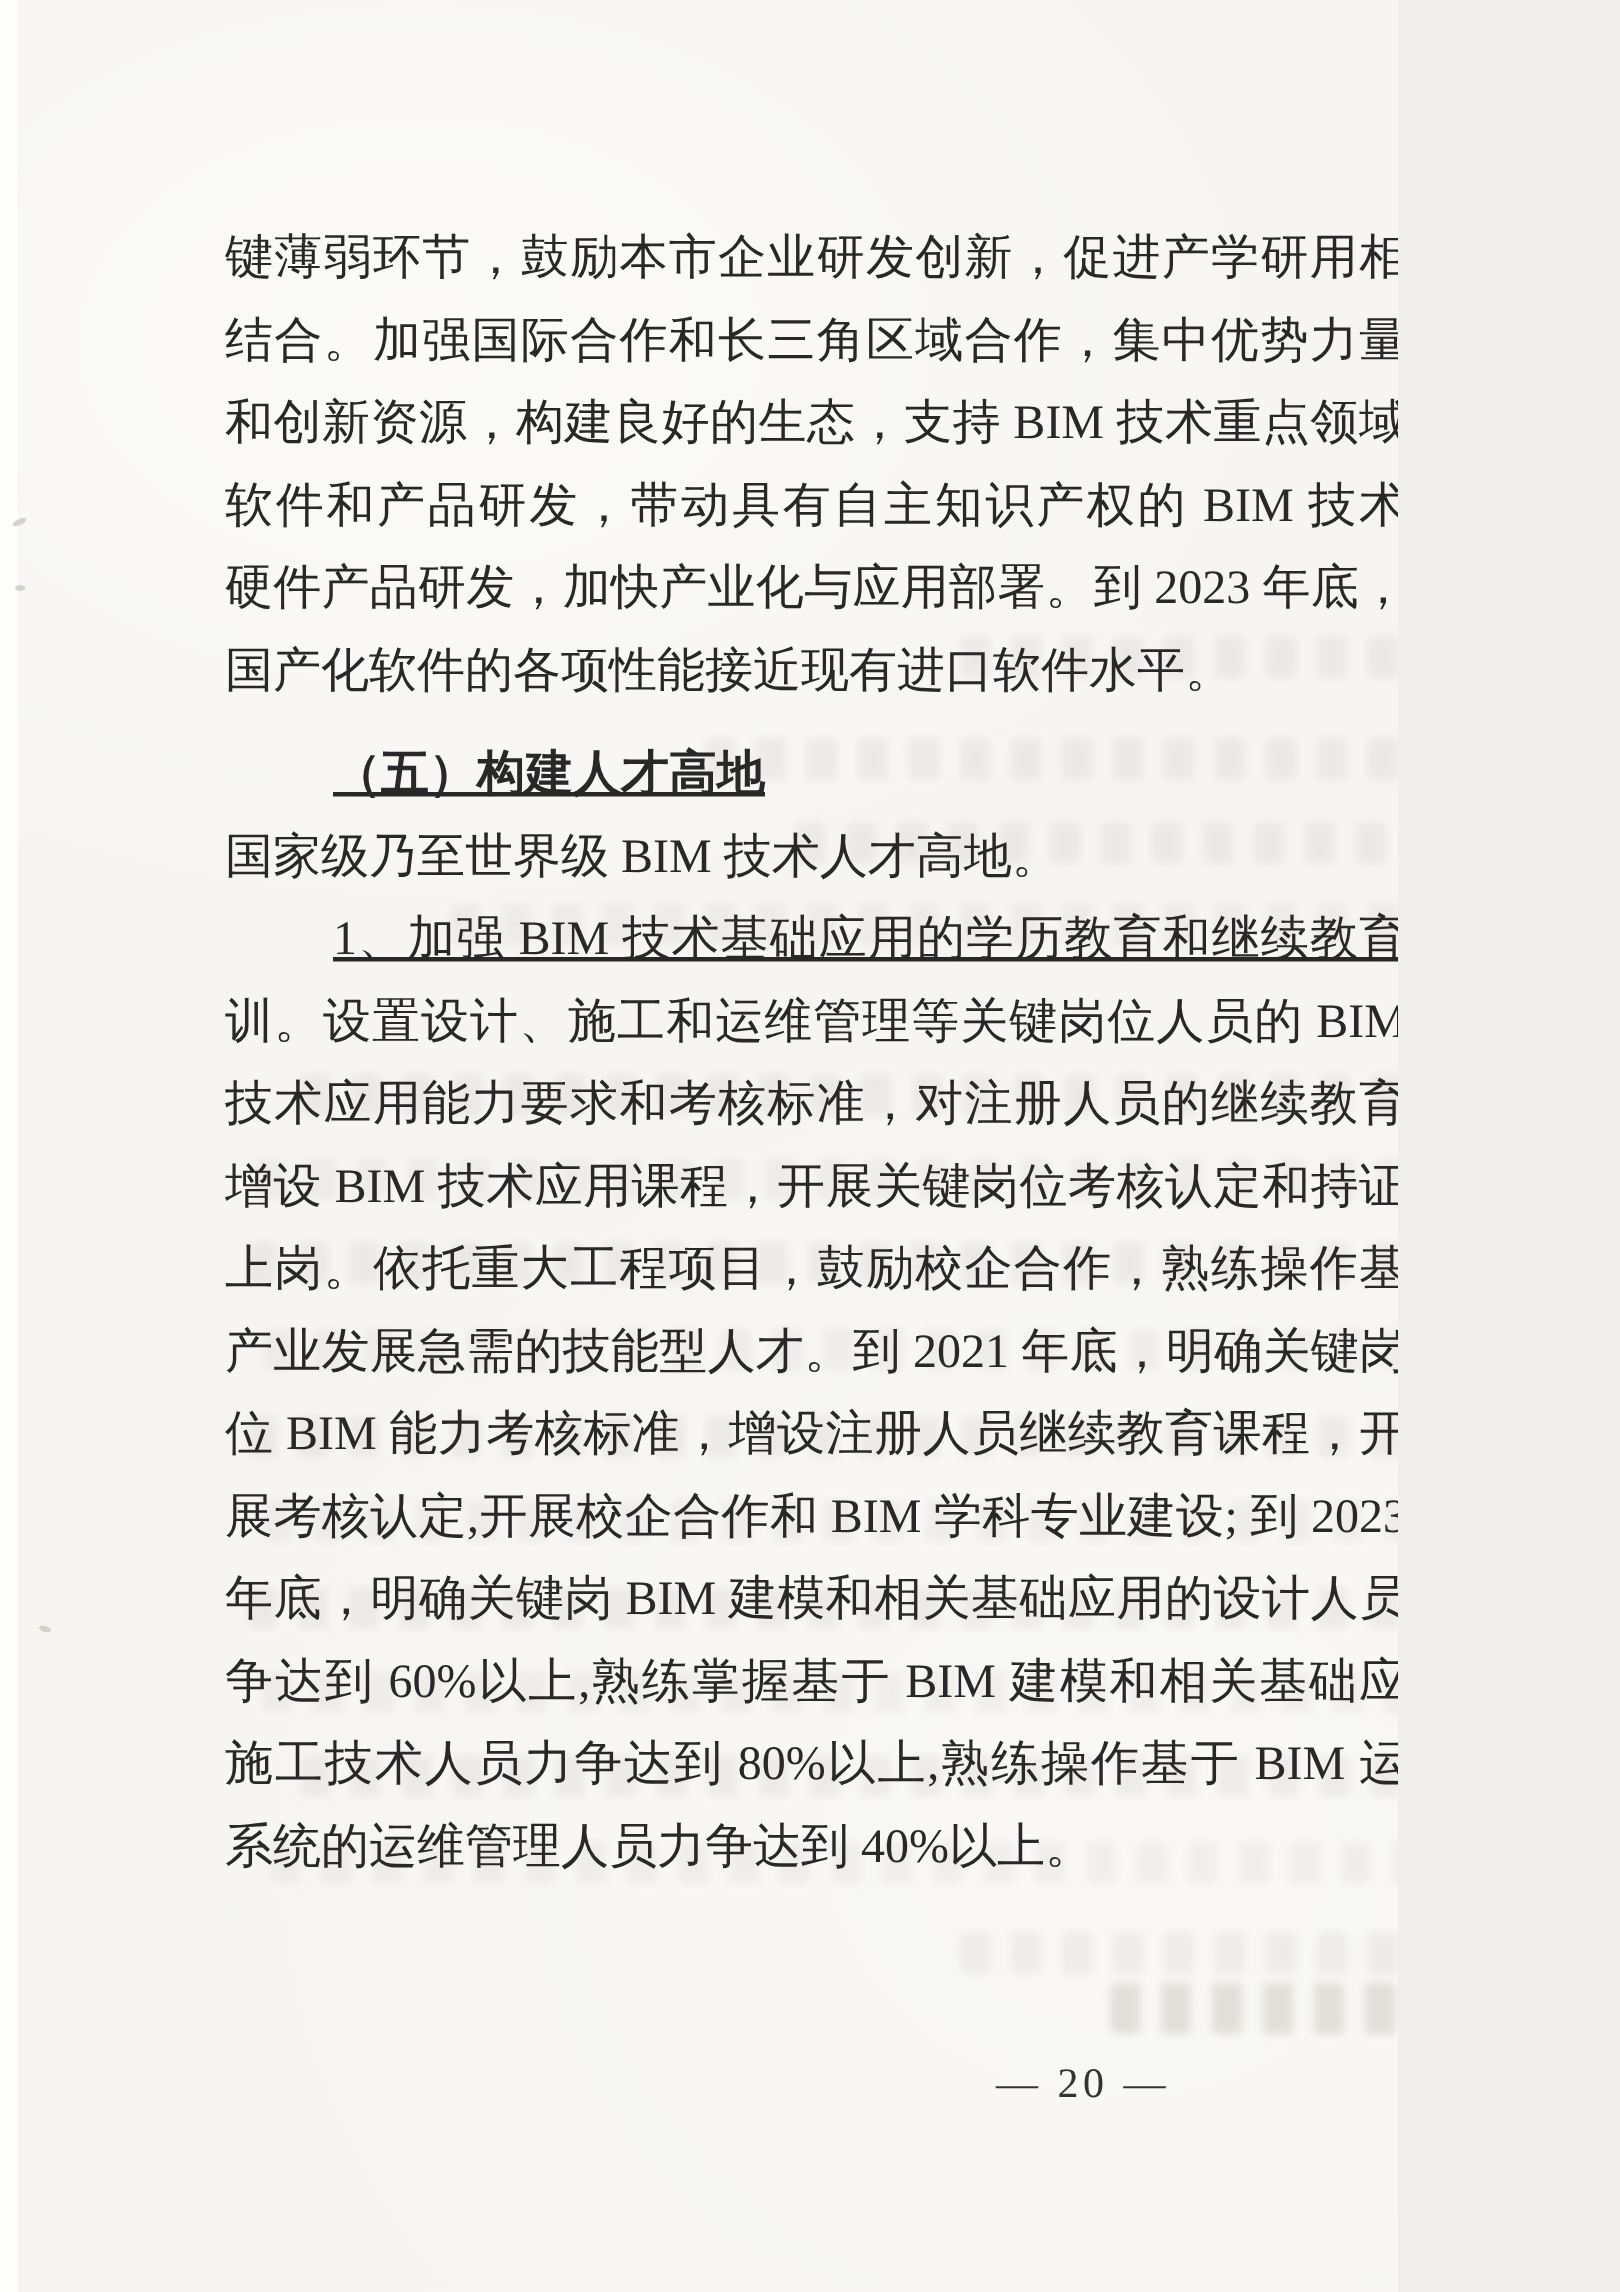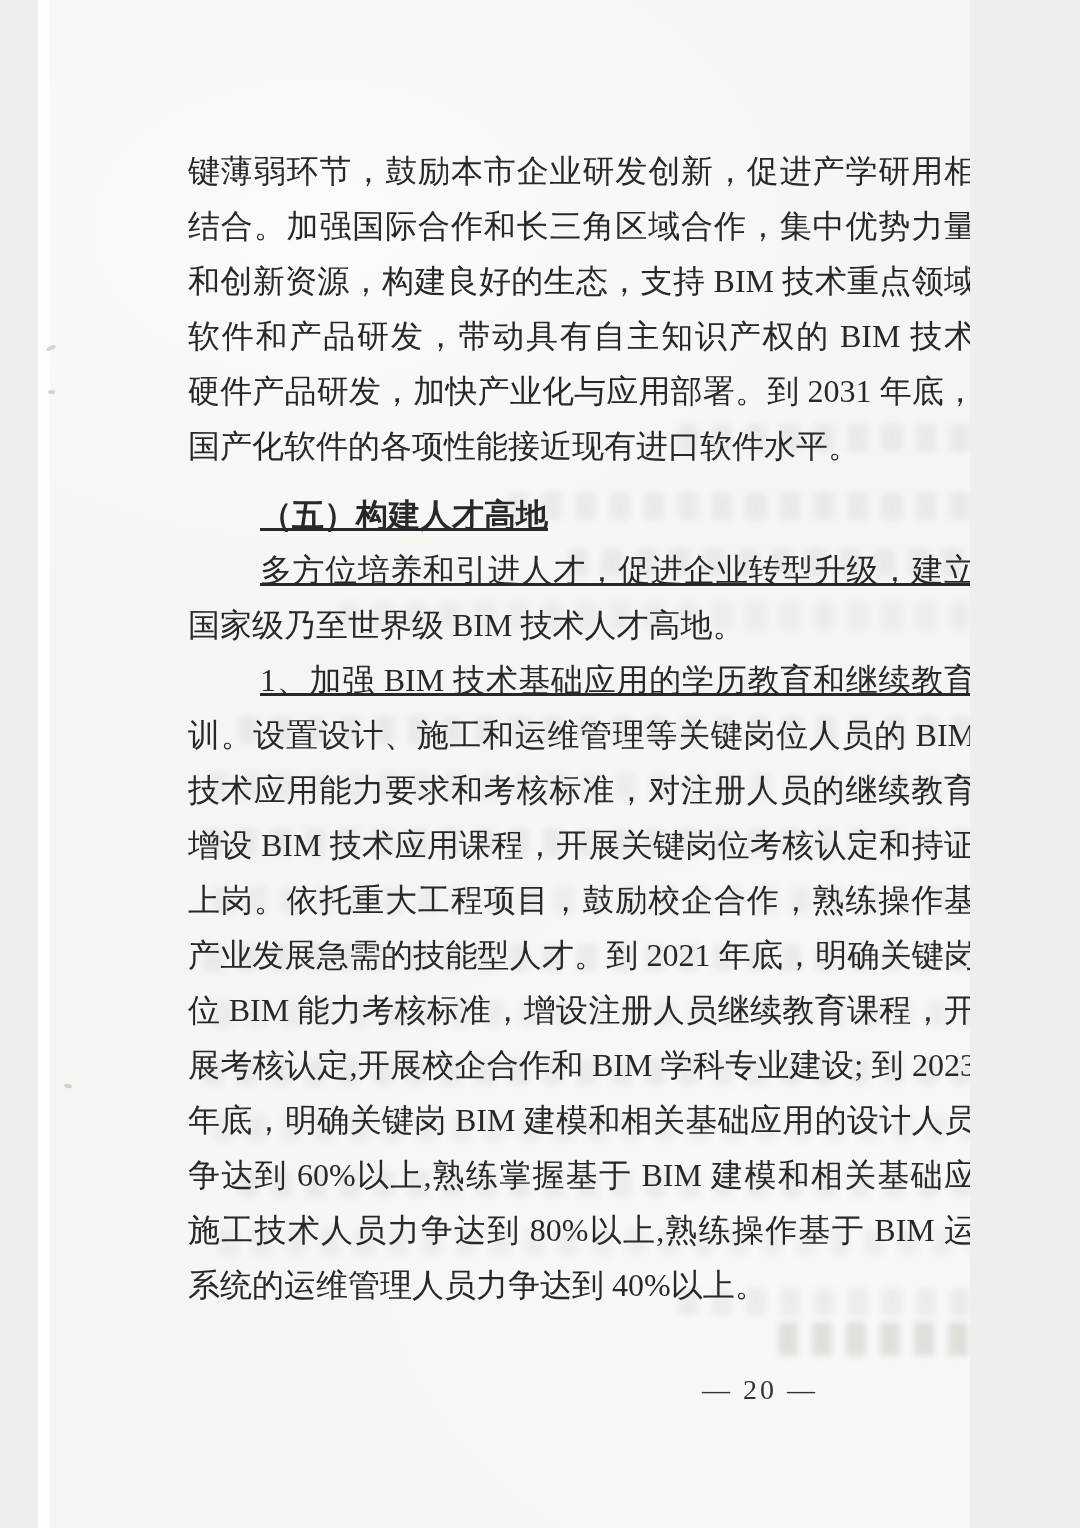--- a/index.html
+++ b/index.html
@@ -7,21 +7,20 @@
     width:1080px;height:1528px;
     font-family:"Liberation Serif","DejaVu Serif",serif;
     background:#f0eeea;
   }
   .page{
     position:relative;width:932px;height:1528px;overflow:hidden;
     background:
       radial-gradient(900px 600px at 30% 15%, rgba(255,255,255,.55), rgba(255,255,255,0) 70%),
       radial-gradient(1000px 900px at 80% 80%, rgba(255,255,255,.35), rgba(255,255,255,0) 70%),
       #f6f5f2;
-    margin-left: 38px;
   }
   
   .scan-edge{position:absolute;left:0;top:0;width:12px;height:1528px;background:#fdfdfc;}
   
   .speck{position:absolute;background:#b9b4aa;border-radius:50%;opacity:.55;}
   .speck.s1{left:8px;top:346px;width:10px;height:4px;transform:rotate(-25deg);}
   .speck.s2{left:10px;top:390px;width:7px;height:4px;}
   .speck.s3{left:26px;top:1084px;width:8px;height:4px;transform:rotate(15deg);}
 
   
@@ -92,24 +91,23 @@
   <div class="smudge m13"></div>
   <div class="smudge m14"></div>
   <div class="smudge m15"></div>
   <div class="smudge m16"></div>
 
   <main class="text-block" id="text-block" style="color: rgb(40, 40, 40);">
       <div class="line">键薄弱环节，鼓励本市企业研发创新，促进产学研用相</div>
       <div class="line">结合。加强国际合作和长三角区域合作，集中优势力量</div>
       <div class="line">和创新资源，构建良好的生态，支持 BIM 技术重点领域</div>
       <div class="line">软件和产品研发，带动具有自主知识产权的 BIM 技术软、</div>
-      <div class="line">硬件产品研发，加快产业化与应用部署。到 2031 年底，</div>
+      <div class="line">硬件产品研发，加快产业化与应用部署。到 2023 年底，</div>
       <div class="line no-justify">国产化软件的各项性能接近现有进口软件水平。</div>
       <div class="line indent bold no-justify space-before">（五）构建人才高地</div>
-      <div class="line indent">多方位培养和引进人才，促进企业转型升级，建立</div>
       <div class="line no-justify">国家级乃至世界级 BIM 技术人才高地。</div>
       <div class="line indent">1、加强 BIM 技术基础应用的学历教育和继续教育培</div>
       <div class="line">训。设置设计、施工和运维管理等关键岗位人员的 BIM</div>
       <div class="line">技术应用能力要求和考核标准，对注册人员的继续教育</div>
       <div class="line">增设 BIM 技术应用课程，开展关键岗位考核认定和持证</div>
       <div class="line">上岗。依托重大工程项目，鼓励校企合作，熟练操作基于</div>
       <div class="line">产业发展急需的技能型人才。到 2021 年底，明确关键岗</div>
       <div class="line">位 BIM 能力考核标准，增设注册人员继续教育课程，开</div>
       <div class="line">展考核认定,开展校企合作和 BIM 学科专业建设; 到 2023</div>
       <div class="line">年底，明确关键岗 BIM 建模和相关基础应用的设计人员力</div>

